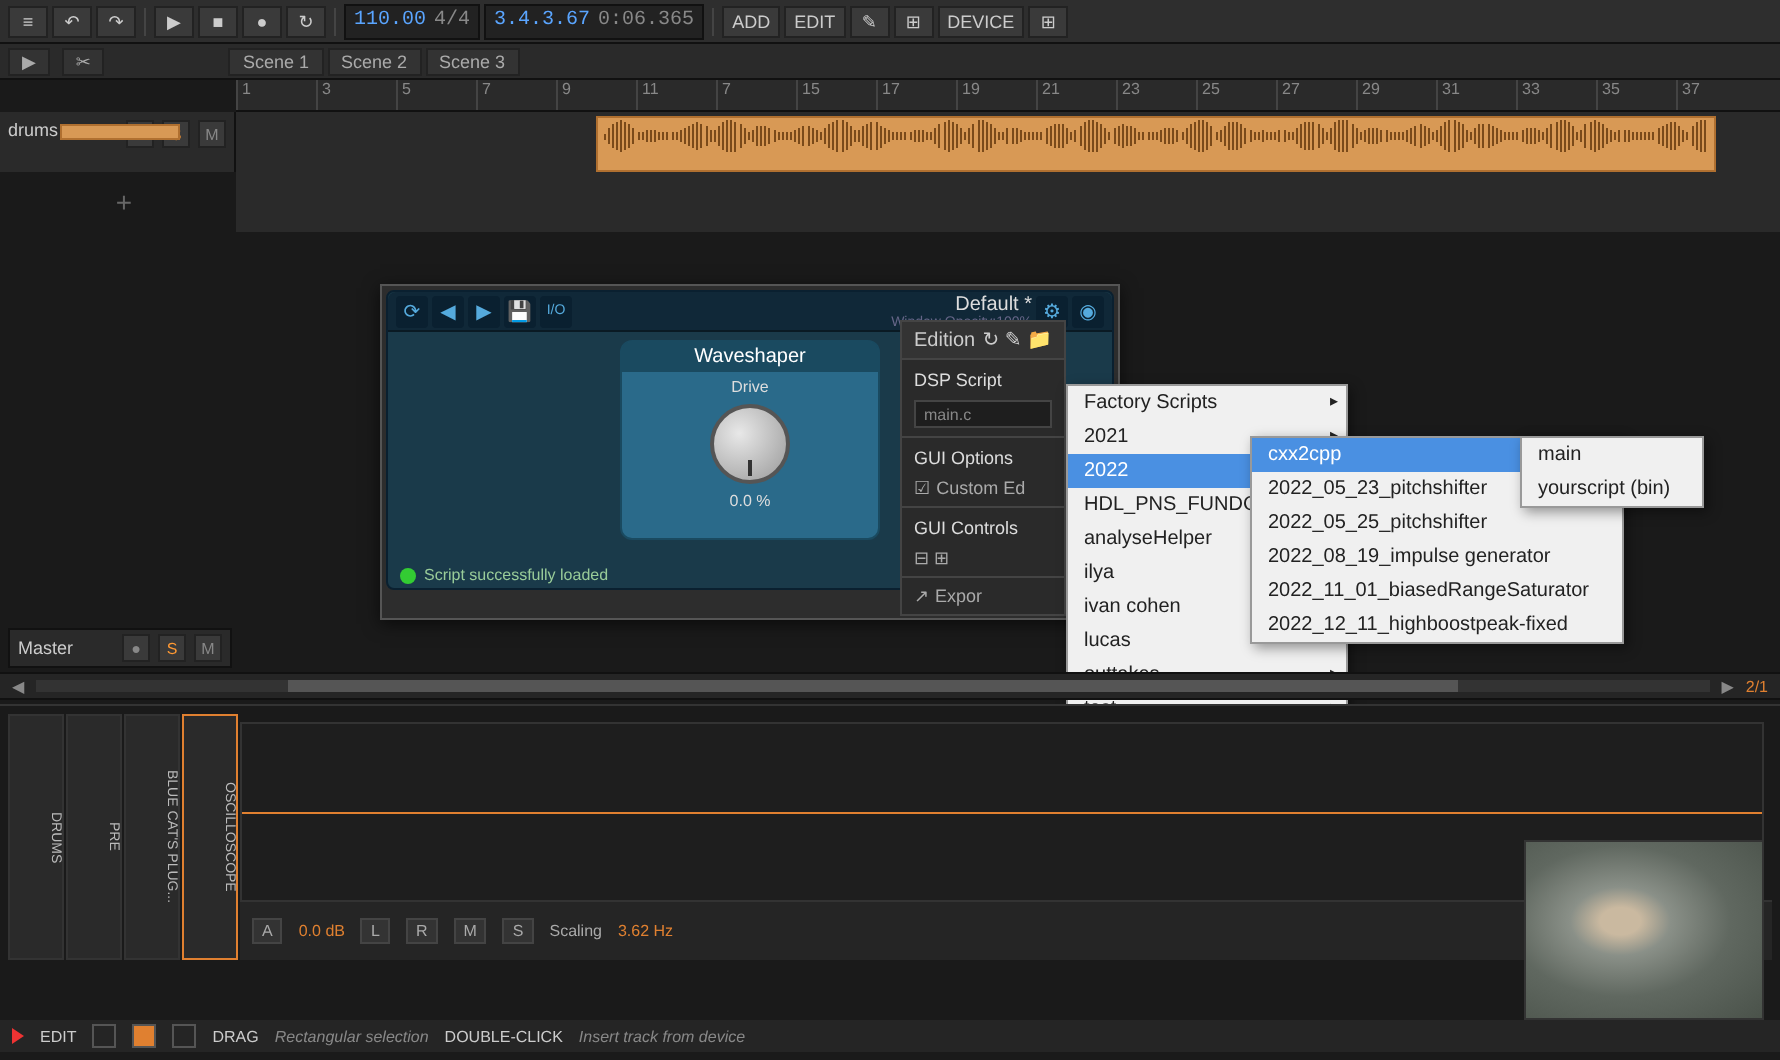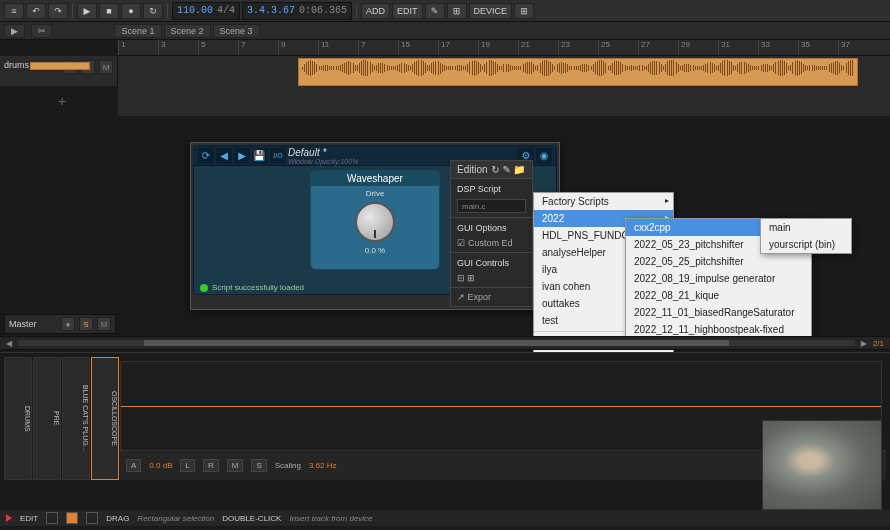--- a/index.html
+++ b/index.html
@@ -35,21 +35,21 @@
 .waveform span { width: 1px; background: #7a4a1a; display: inline-block; }
 .add-track { position: absolute; top: 96px; left: 56px; width: 12px; height: 12px; color: #666; font-size: 14px; text-align: center; line-height: 10px; }
 
 
 .plugin-window { position: absolute; top: 142px; left: 190px; width: 370px; height: 168px; background: #2d2d2d; border: 1px solid #555; box-shadow: 0 2px 8px rgba(0,0,0,0.6); }
 .pw-title { height: 18px; background: #3a3a3a; display: flex; align-items: center; padding: 0 4px; font-size: 9px; color: #bbb; }
 .pw-title .close { margin-left: auto; width: 14px; height: 14px; background: #c33; color: #fff; display: flex; align-items: center; justify-content: center; font-size: 10px; }
 .pw-body { height: 150px; background: #1a3a4a; border: 1px solid #0a2030; margin: 2px; position: relative; border-radius: 4px; }
 .pw-header { height: 20px; display: flex; align-items: center; padding: 0 4px; gap: 2px; background: #102838; border-bottom: 1px solid #0a1a24; border-radius: 4px 4px 0 0; }
 .pw-icon { width: 16px; height: 16px; background: #0a2030; border-radius: 2px; display: flex; align-items: center; justify-content: center; color: #5ad; font-size: 10px; }
-.pw-preset { flex: 1; text-align: left; font-style: italic; }
+.pw-preset { flex: 1; text-align: right; }
 .pw-preset-name { color: #ddd; font-size: 10px; }
 .pw-opacity { color: #668; font-size: 7px; }
 .pw-plugin-area { display: flex; justify-content: center; padding-top: 4px; }
 .waveshaper-panel { width: 130px; height: 100px; background: #2a6a8a; border-radius: 6px; text-align: center; border: 1px solid #1a4a60; }
 .ws-title { background: #1a4a60; color: #fff; font-size: 10px; padding: 2px; border-radius: 4px 4px 0 0; }
 .ws-knob-label { color: #ddd; font-size: 8px; margin-top: 3px; }
 .ws-knob { width: 40px; height: 40px; background: radial-gradient(circle at 35% 35%, #e8e8e8, #999); border-radius: 50%; margin: 4px auto; border: 2px solid #555; position: relative; }
 .ws-knob::after { content: ""; position: absolute; bottom: 2px; left: 50%; width: 2px; height: 8px; background: #333; transform: translateX(-50%); }
 .ws-val { color: #ddd; font-size: 8px; }
 .pw-status { position: absolute; bottom: 2px; left: 6px; display: flex; align-items: center; gap: 4px; }
@@ -497,37 +497,38 @@
         <span>⊟ ⊞</span>
       </div>
   </div>
   <div class="ed-section">
     <div class="ed-row">↗ <span>Expor</span></div>
   </div>
 </div>
 
 <div class="menu" style="top:192px;left:533px" id="menu1">
     <div class="menu-item has-sub">Factory Scripts</div>
+    <div class="menu-item has-sub">2021</div>
     <div class="menu-item has-sub highlighted">2022</div>
     <div class="menu-item has-sub">HDL_PNS_FUNDGRUBE</div>
     <div class="menu-item has-sub">analyseHelper</div>
     <div class="menu-item has-sub">ilya</div>
     <div class="menu-item has-sub">ivan cohen</div>
+    <div class="menu-item has-sub">lucas</div>
     <div class="menu-item has-sub">outtakes</div>
     <div class="menu-item has-sub">test</div>
     <div class="menu-sep"></div>
     <div class="menu-item">Load Script...</div>
     <div class="menu-item">Save Script As...</div>
   </div>
 <div class="menu" style="top:218px;left:625px" id="menu2">
     <div class="menu-item has-sub highlighted">cxx2cpp</div>
     <div class="menu-item">2022_05_23_pitchshifter</div>
     <div class="menu-item">2022_05_25_pitchshifter</div>
     <div class="menu-item">2022_08_19_impulse generator</div>
-    <div class="menu-item">2022_08_21_kique</div>
     <div class="menu-item">2022_11_01_biasedRangeSaturator</div>
     <div class="menu-item">2022_12_11_highboostpeak-fixed</div>
   </div>
 <div class="menu" style="top:218px;left:760px" id="menu3">
     <div class="menu-item">main</div>
     <div class="menu-item">yourscript (bin)</div>
   </div>
 
 <div class="master-panel">
   <span class="master-name">Master</span>

